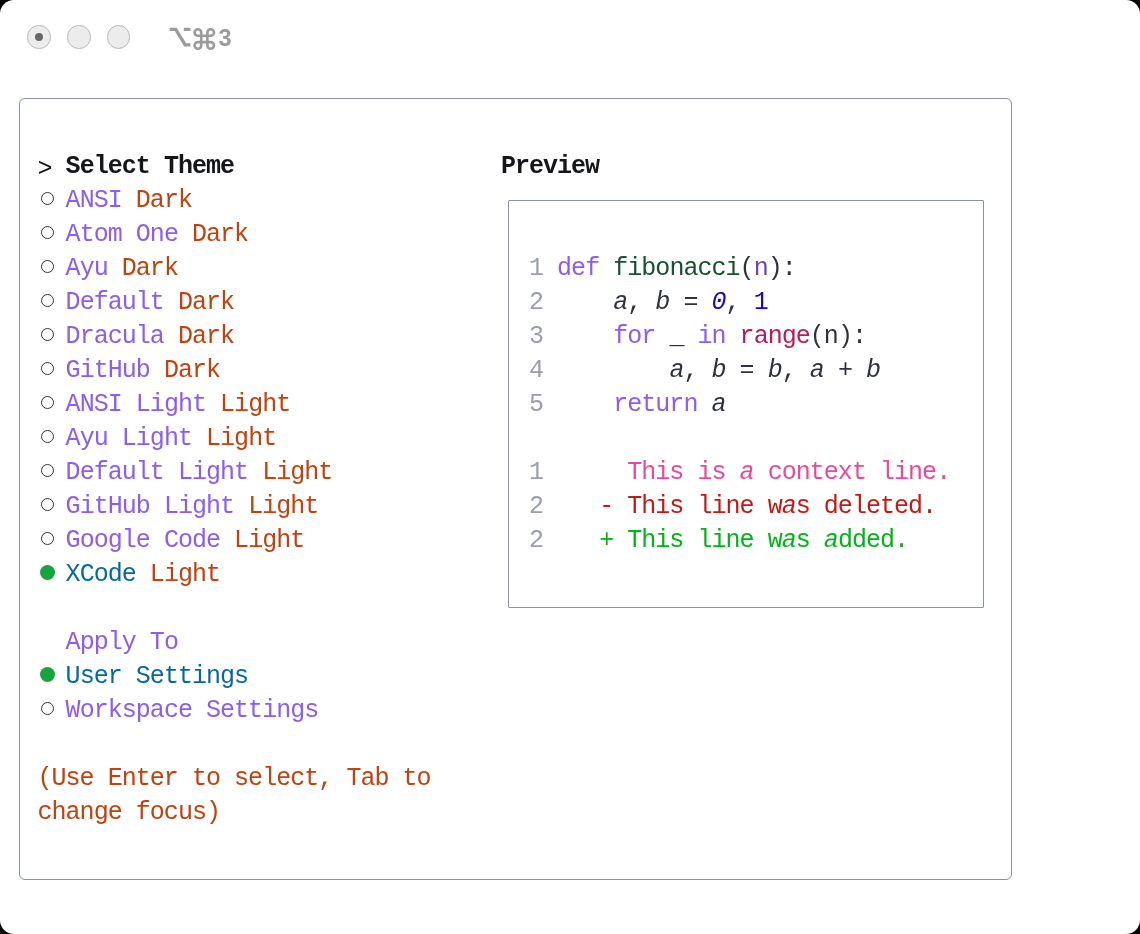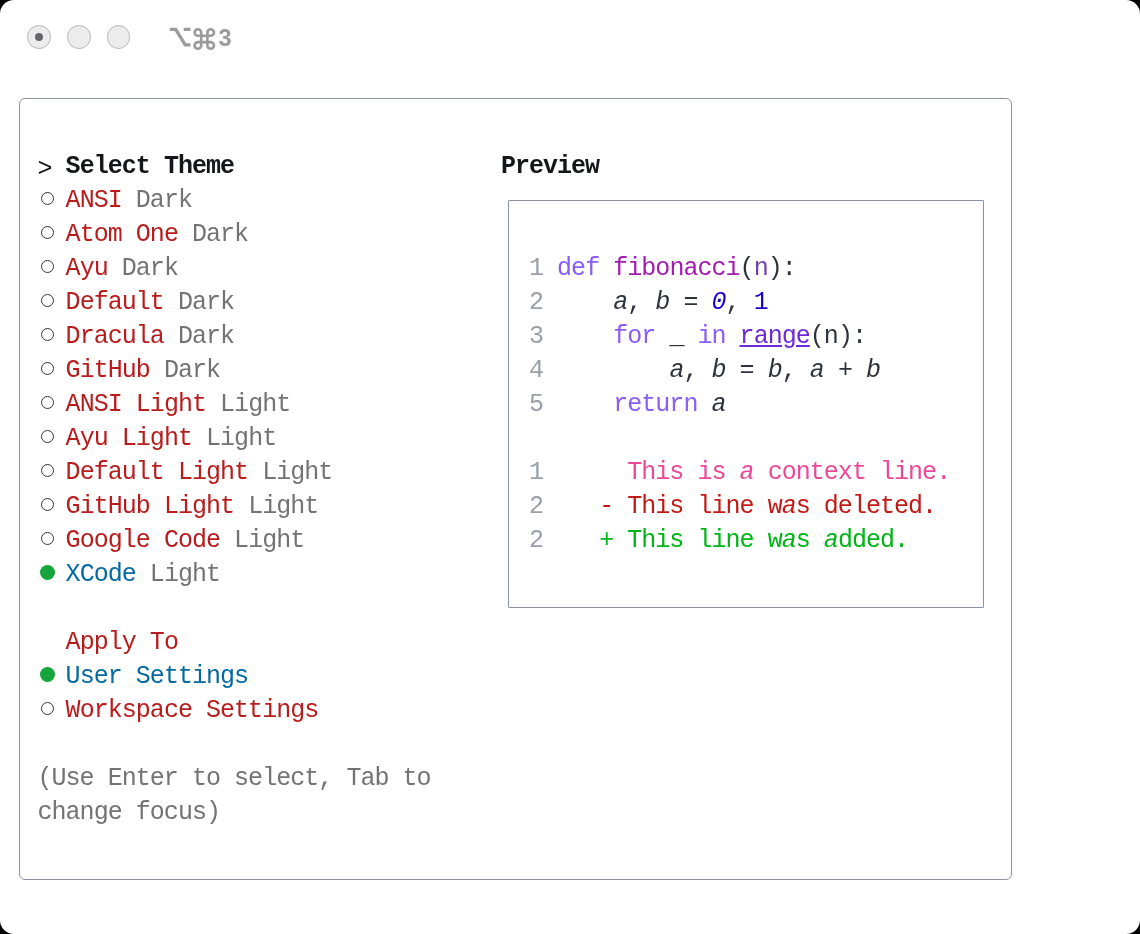--- a/index.html
+++ b/index.html
@@ -16,29 +16,29 @@
   #box { position:absolute; left:19.2px; top:98px; width:990.8px; height:779.9px;
          border:1.7px solid #8a93a1; border-radius:6px; }
   #pbox { position:absolute; left:507.9px; top:199.75px; width:474.2px; height:405.9px;
           border:1.9px solid #8a93a1; border-radius:1px; }
   #grid { position:absolute; left:37.5px; top:150.3px; margin:0;
           font-family:"Liberation Mono", monospace;
           font-size:25px; line-height:34px; letter-spacing:-0.962px;
           color:#2e333b; }
   #grid b { font-weight:bold; }
   .hd  { color:#14161a; }
-  .nm  { color:#b91c1c; }
-  .mut { color:#737373; }
+  .nm  { color:#8b5cf6; }
+  .mut { color:#c2410c; }
   .grn { color:#0369a1; }
   .ln  { color:#98a0ab; }
   .kw  { color:#8b5cf6;font-family:Liberation Mono, monospace; }
-  .fn  { color:#a21caf; }
+  .fn  { color:#14532d; }
   .nb  { color:#1c01ce; }
   .pm  { color:#6f42b0; }
-  .bi  { color:#6d28d9;text-decoration:underline; }
+  .bi  { color:#be185d; }
   .ctx { color:#ec4899; }
   .del { color:#c41a16;text-align:right; }
   .add { color:#00b517;margin-top:28px; }
   .radio { position:absolute; left:41.3px; width:11px; height:11px;
            border:1.7px solid #2f353d; border-radius:50%; }
   .dot { position:absolute; left:40px; width:15px; height:15px;
          border-radius:50%; background:#16a53a; }
 </style>
 </head>
 <body>

